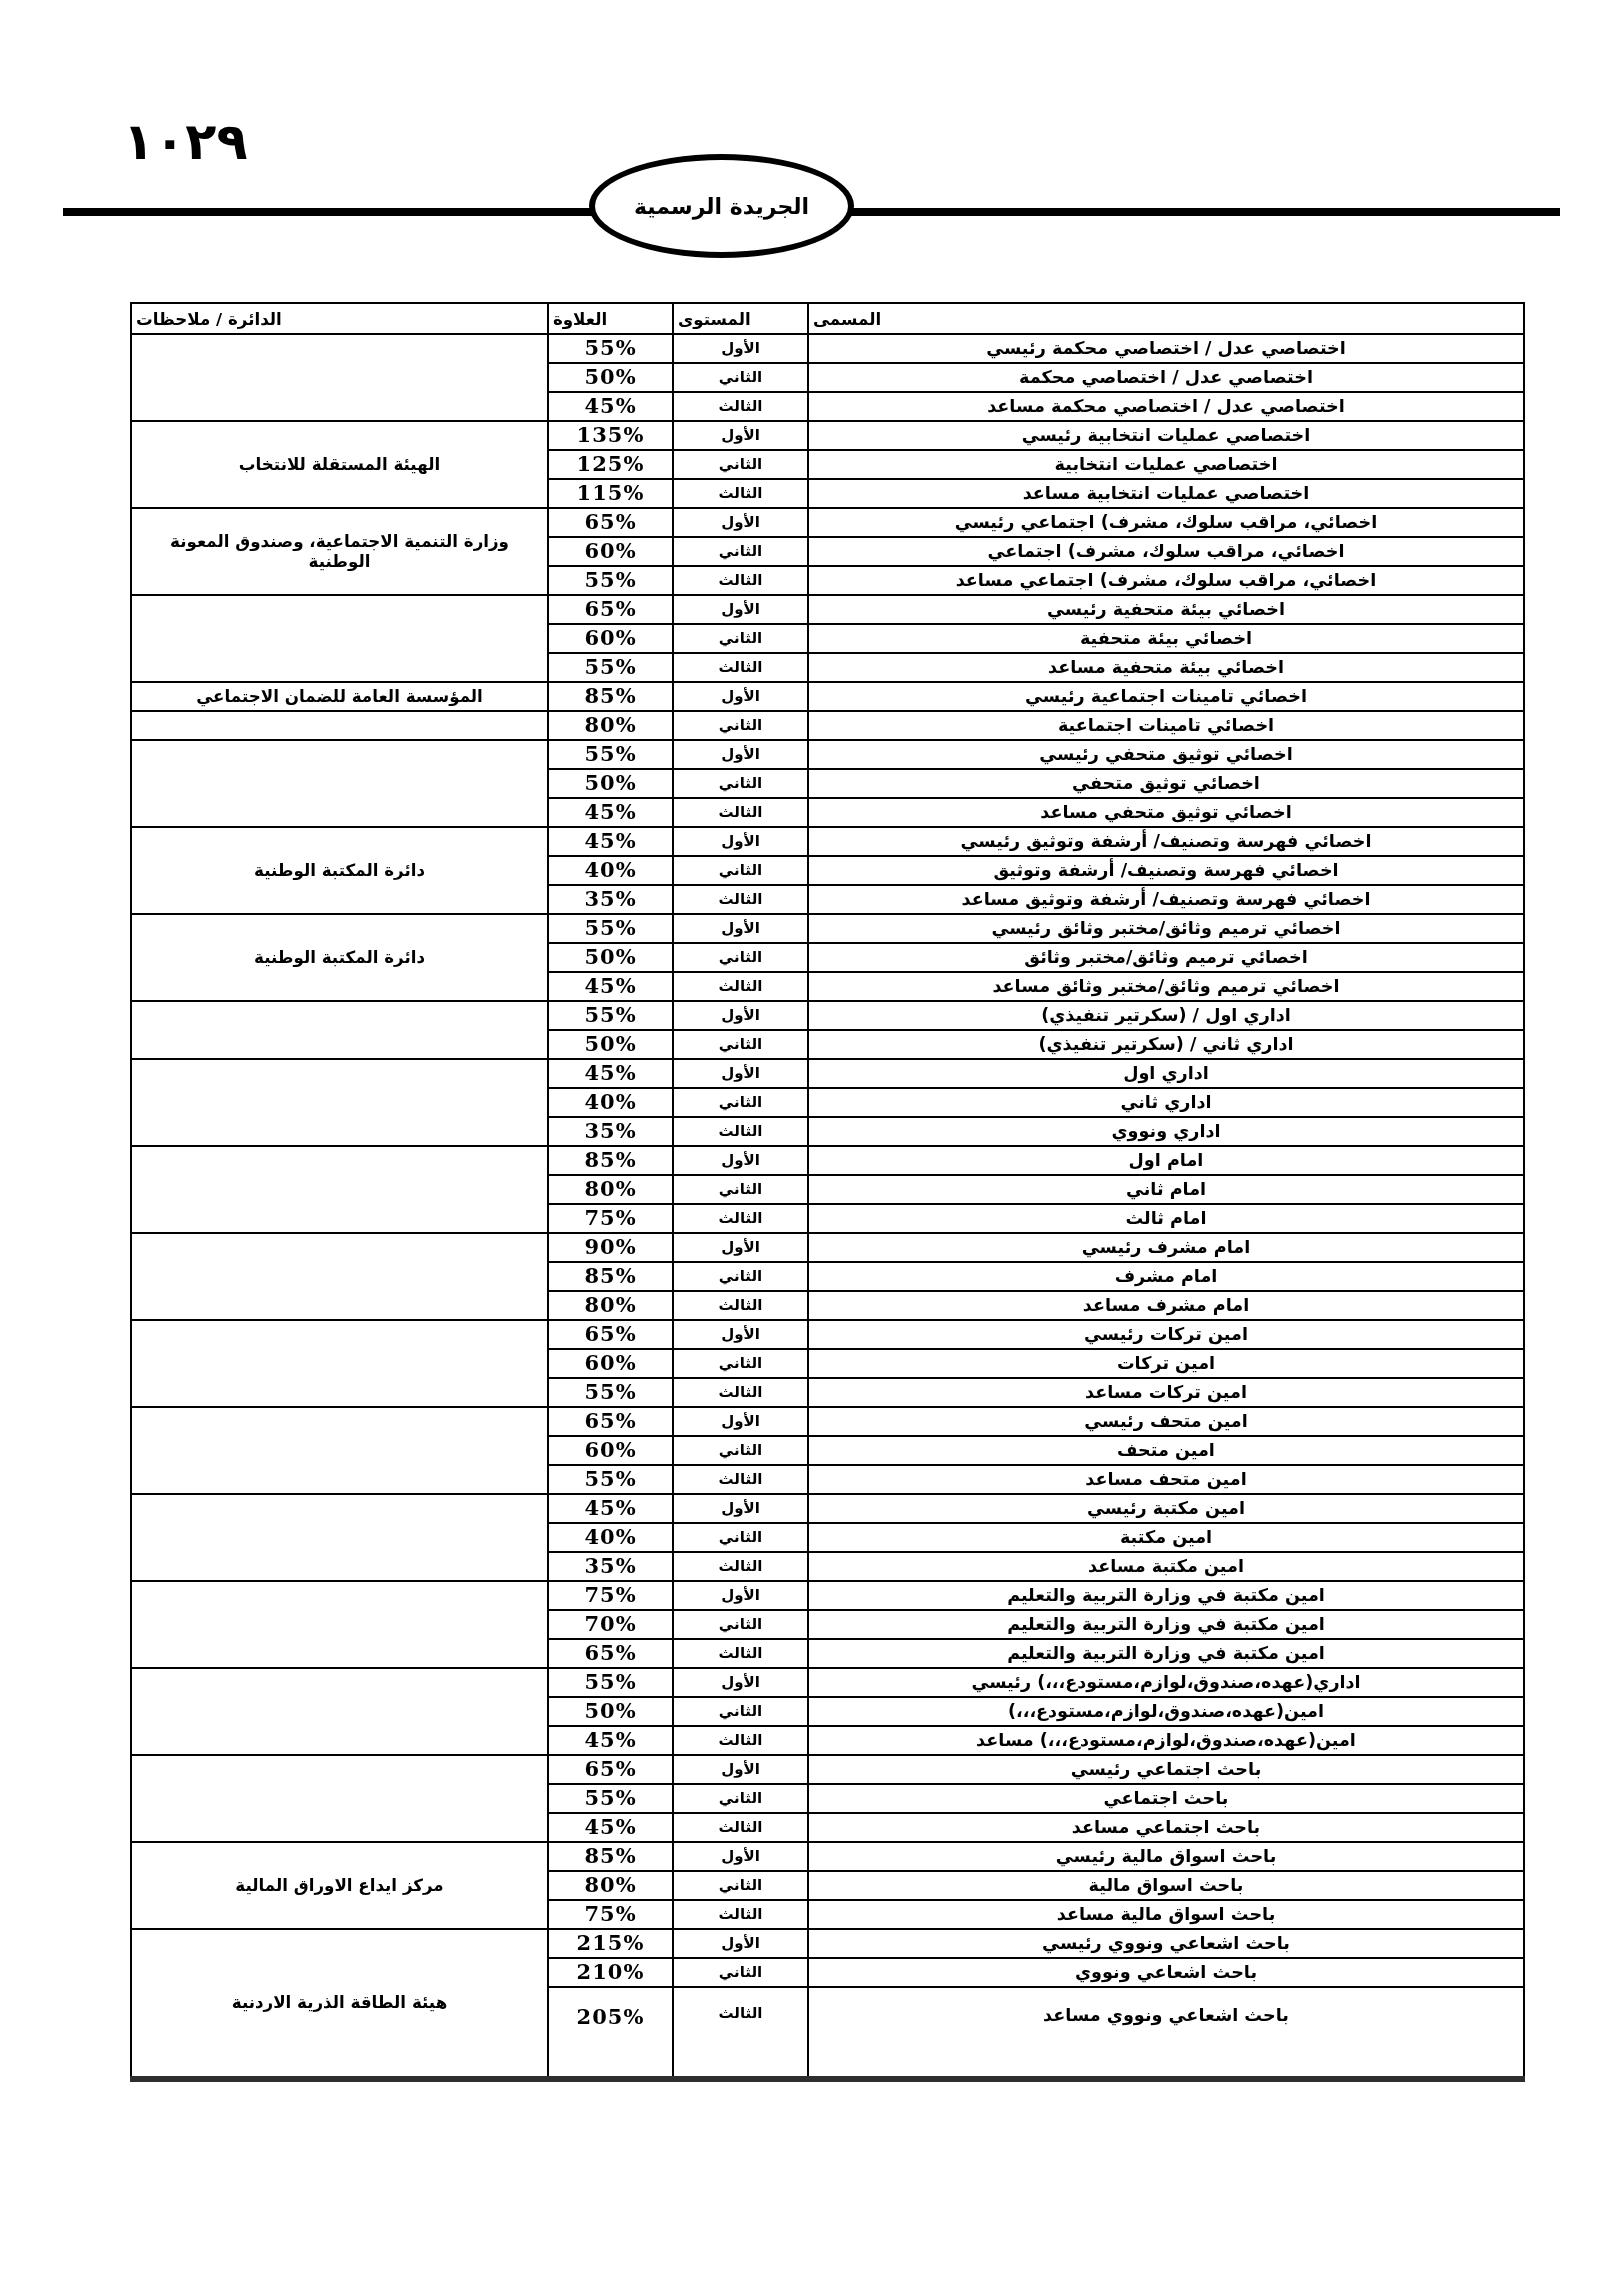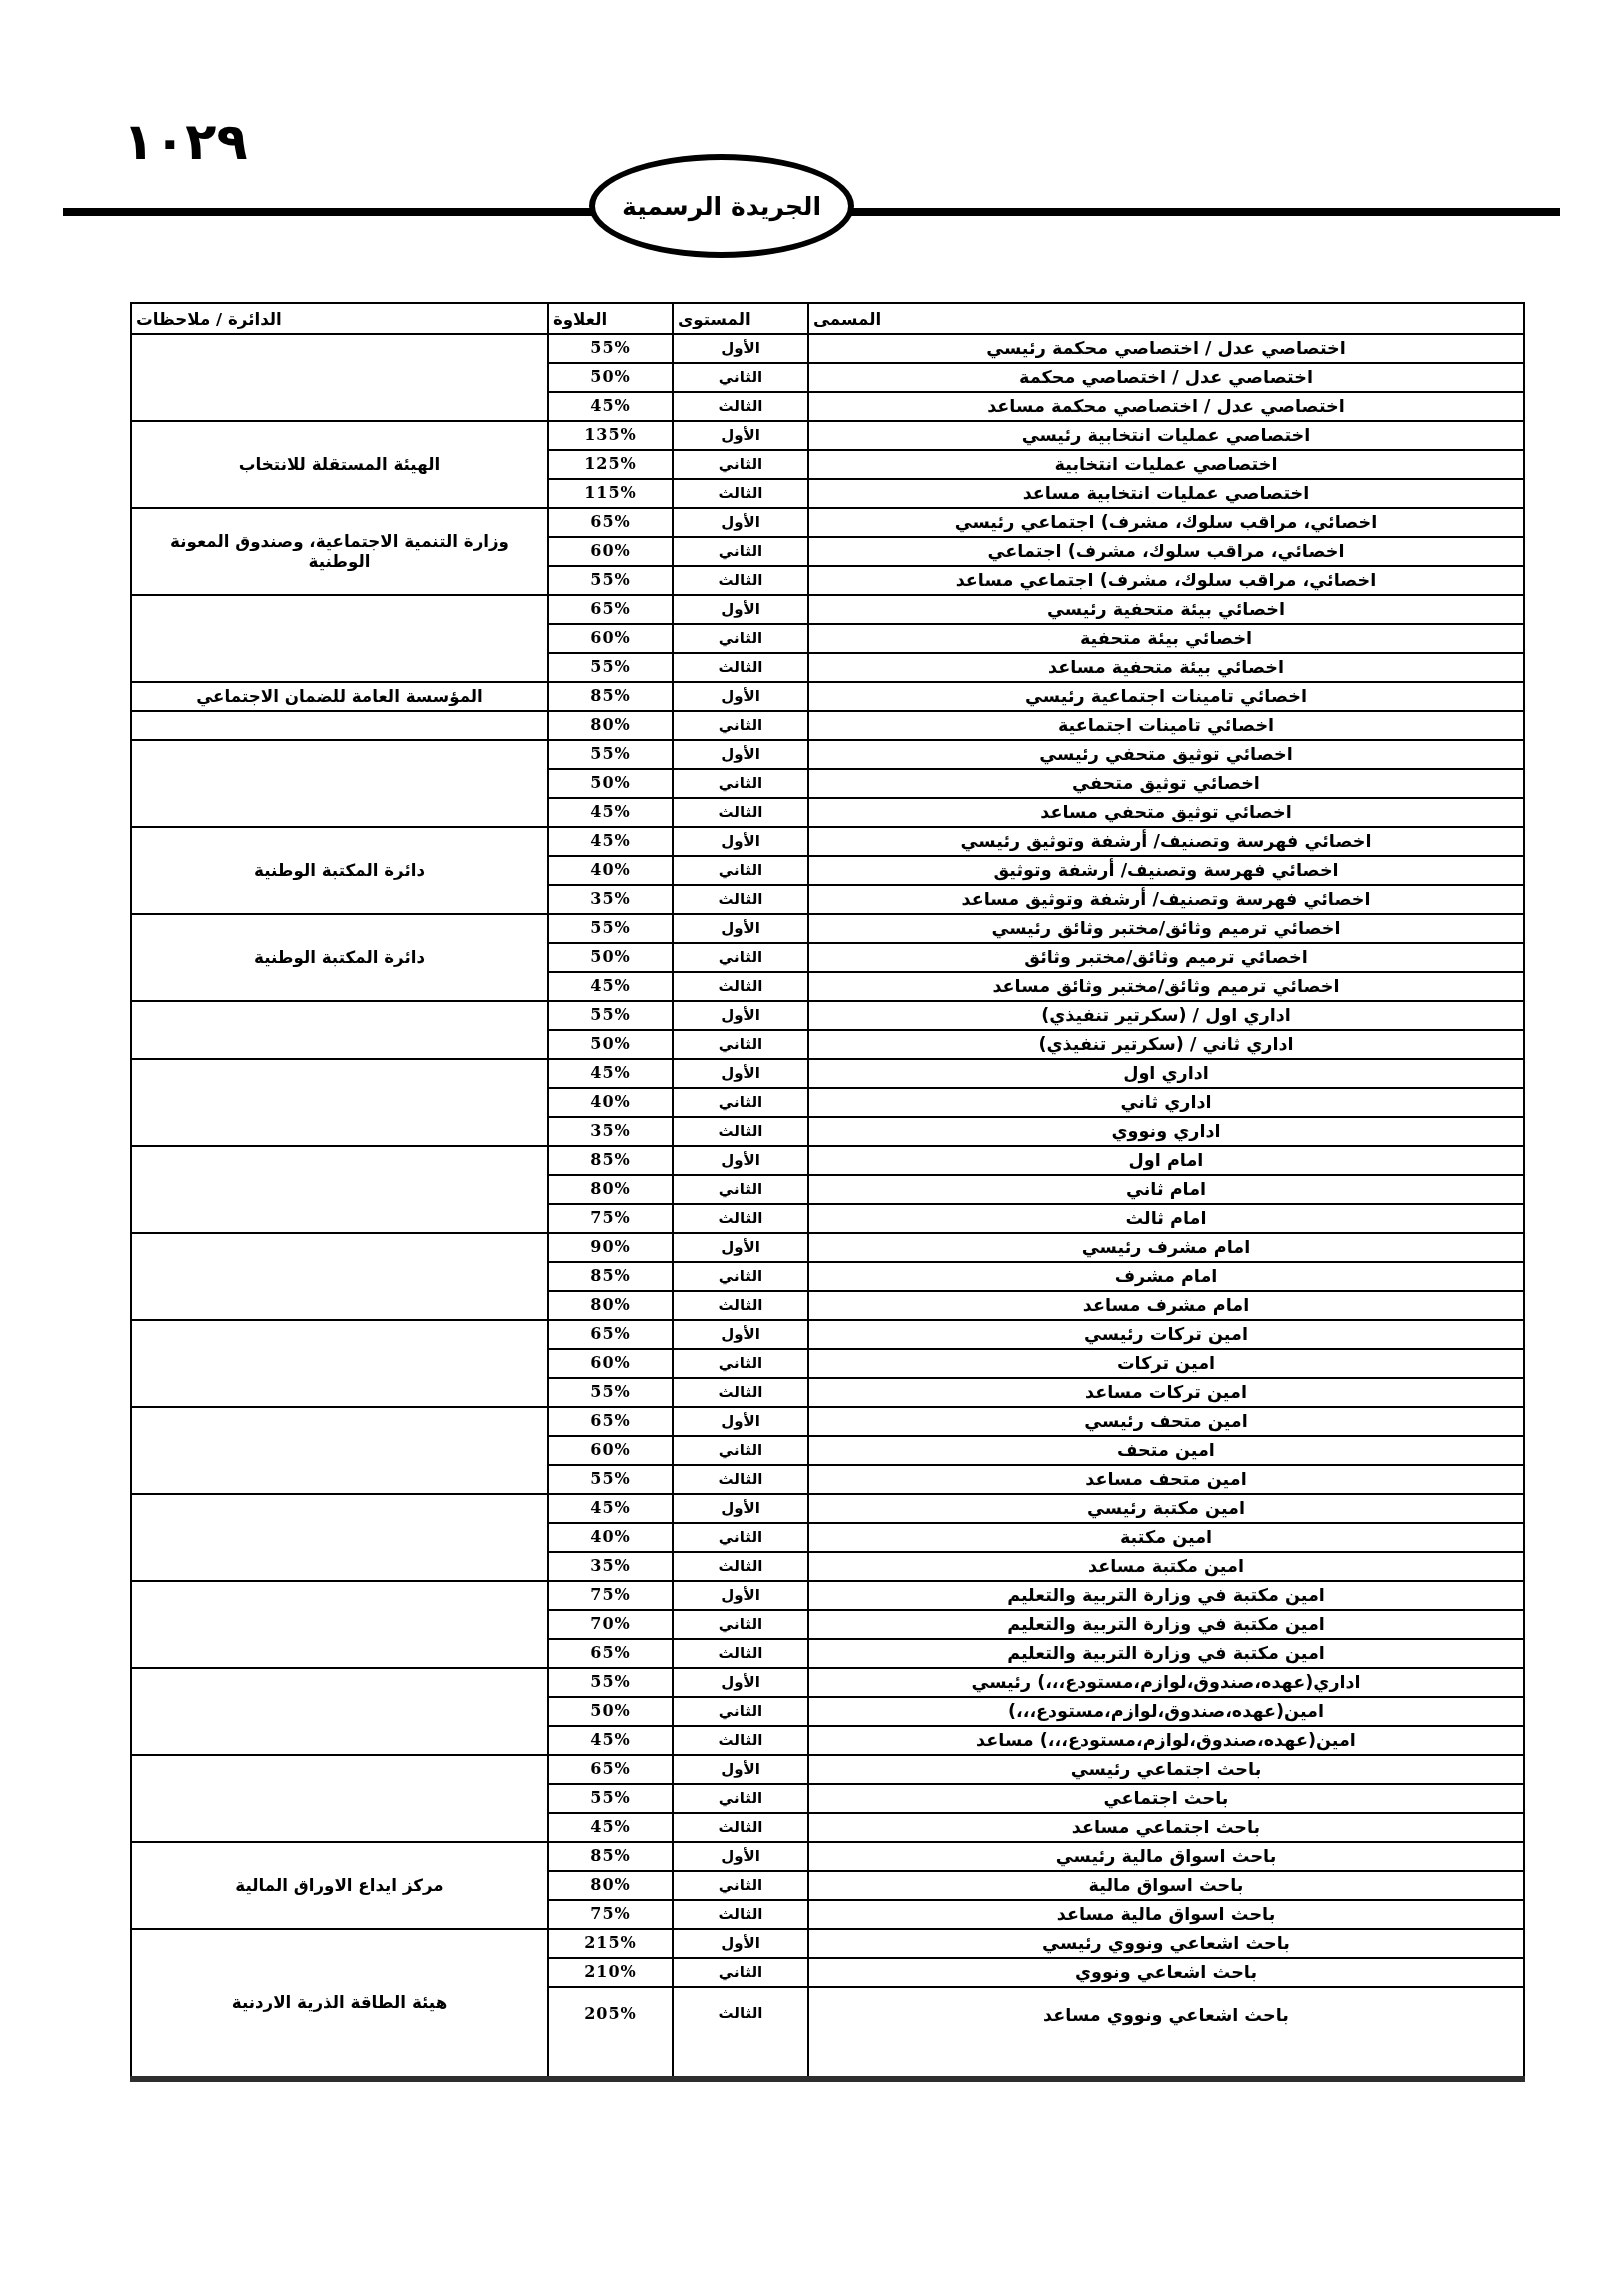--- a/index.html
+++ b/index.html
@@ -24,21 +24,21 @@
   }
   .banner-oval {
     position:absolute; left:589px; top:154px;
     width:265px; height:104px;
     background:#fff; border:6.9px solid #000; border-radius:50%;
     box-sizing:border-box;
     display:flex; align-items:center; justify-content:center;
     z-index:2;
   }
   .banner-oval span {
-    font-size:25px; font-weight:bold; white-space:nowrap;
+    font-size:22px; font-weight:bold; white-space:nowrap;
   }
 
   
   table.jobs {
     position:absolute; left:130px; top:302px;
     width:1393px;
     border-collapse:collapse; table-layout:fixed;
     direction:rtl;
     border:2.9px solid #000;
     border-bottom:6.9px solid #2e2e2e;
@@ -55,21 +55,21 @@
   table.jobs td {
     border-left:2px solid #000; border-right:2px solid #000;
     font-weight:bold; text-align:center; vertical-align:middle;
     padding:0 5.9px; line-height:1.15;
     overflow:hidden; white-space:nowrap;
   }
   table.jobs tr.inner td { border-bottom:2px solid #000; }
   table.jobs tr.group-end td { border-bottom:2.9px solid #000; }
   td.title { font-size:17.6px;border-radius:11px; }
   td.level { font-size:15px; }
-  td.allow { font-family:"DejaVu Serif", serif; font-size:16px; letter-spacing:1px; }
+  td.allow { font-family:"DejaVu Serif", serif; font-size:21px; letter-spacing:1px; }
   td.dept  {
     border-bottom:2.9px solid #000 !important;
     vertical-align:top; padding-top:2px;
     font-size:16.7px; line-height:25.5px;
     white-space:normal;
   }
   table.jobs tr.tall td { vertical-align:top; padding-top:17px; }
 </style>
 </head>
 <body>

